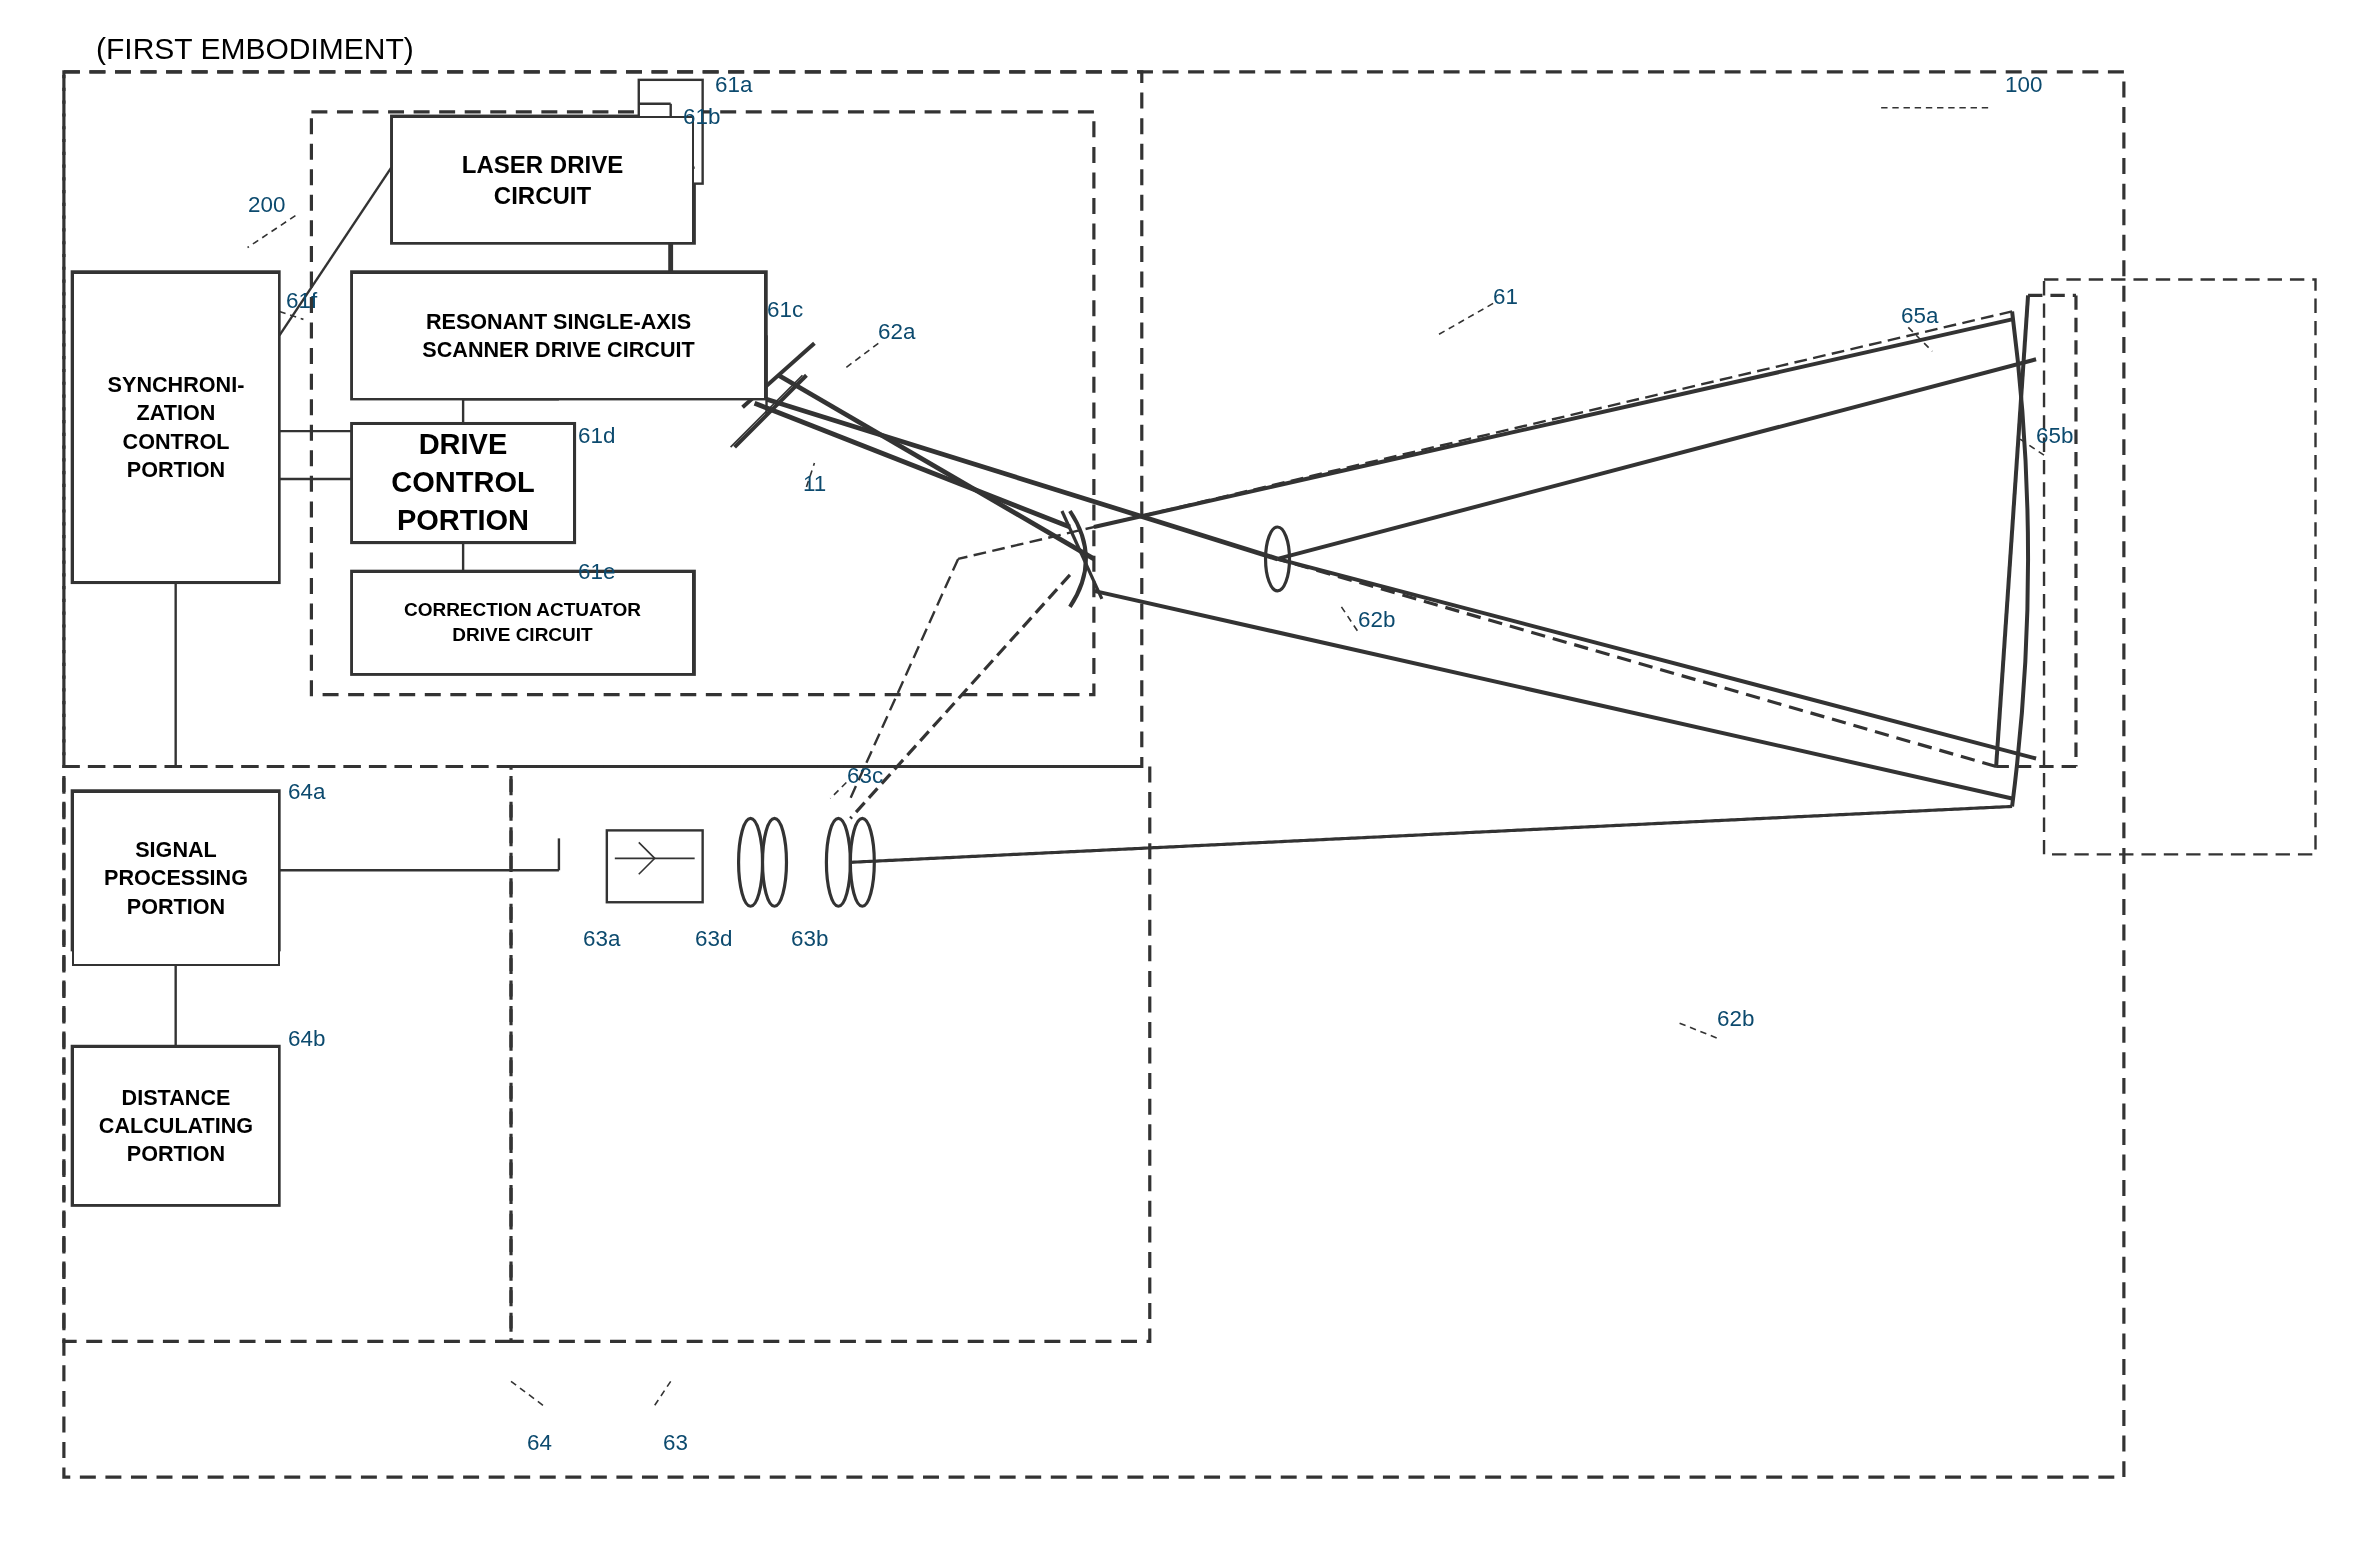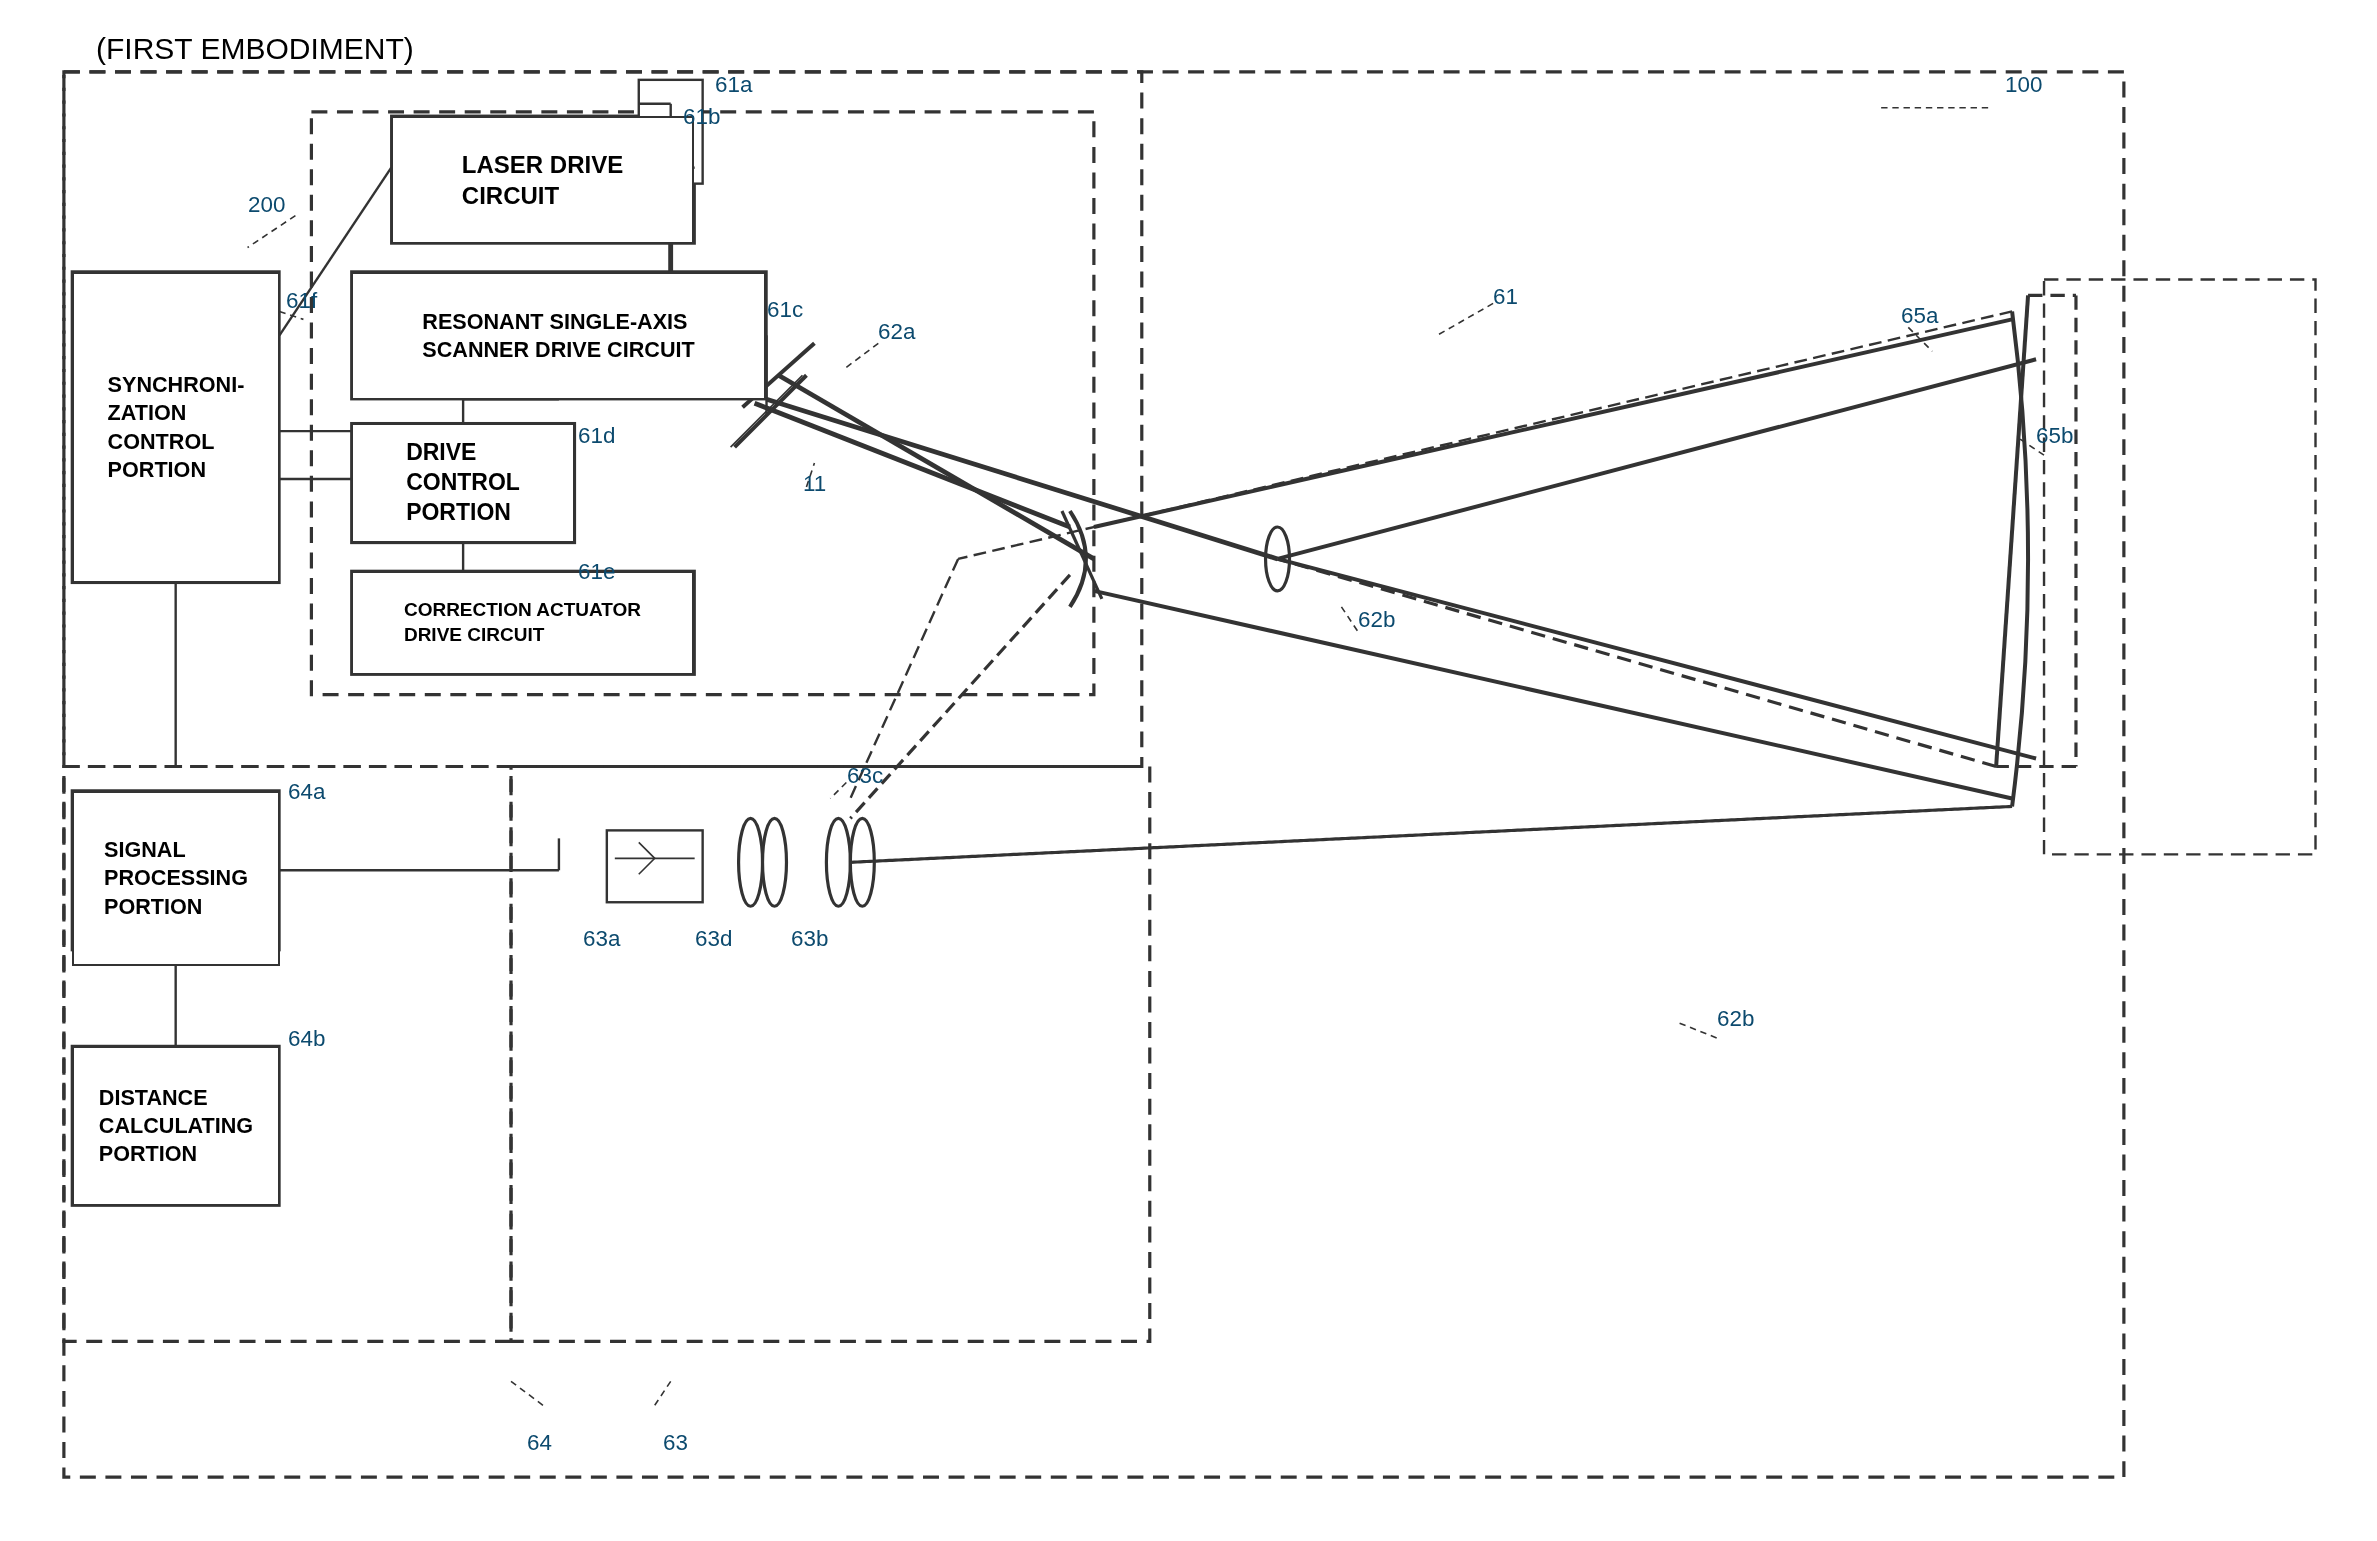--- a/index.html
+++ b/index.html
@@ -24,20 +24,21 @@
       font-size: 30px;
       font-weight: normal;
     }
     .component-box {
       position: absolute;
       border: 2.4px solid #333;
       background: #fff;
       display: flex;
       align-items: center;
       justify-content: center;
+      text-align: center;
       font-size: 22.4px;
       font-weight: bold;
       line-height: 1.3;
     }
     .label {
       position: absolute;
       font-size: 22.4px;
       color: #0c4a6e;
     }
     svg.lines {
@@ -195,21 +196,21 @@
   </svg>
 
   <div class="component-box" style="left:391px; top:116px; width:303px; height:128px; font-size:24px;">
     <span>LASER DRIVE<br>CIRCUIT</span>
   </div>
 
   <div class="component-box" style="left:351px; top:272px; width:415px; height:128px; font-size:21.6px;">
     <span>RESONANT SINGLE-AXIS<br>SCANNER DRIVE CIRCUIT</span>
   </div>
 
-  <div class="component-box" style="left:351px; top:423px; width:224px; height:120px; font-size:23px;">
+  <div class="component-box" style="left:351px; top:423px; width:224px; height:120px; font-size:29px;">
     <span>DRIVE<br>CONTROL<br>PORTION</span>
   </div>
 
   <div class="component-box" style="left:351px; top:571px; width:343px; height:104px; font-size:19px;">
     <span>CORRECTION ACTUATOR<br>DRIVE CIRCUIT</span>
   </div>
 
   <div class="component-box" style="left:72px; top:272px; width:208px; height:311px; font-size:21.6px;">
     <span>SYNCHRONI-<br>ZATION<br>CONTROL<br>PORTION</span>
   </div>

